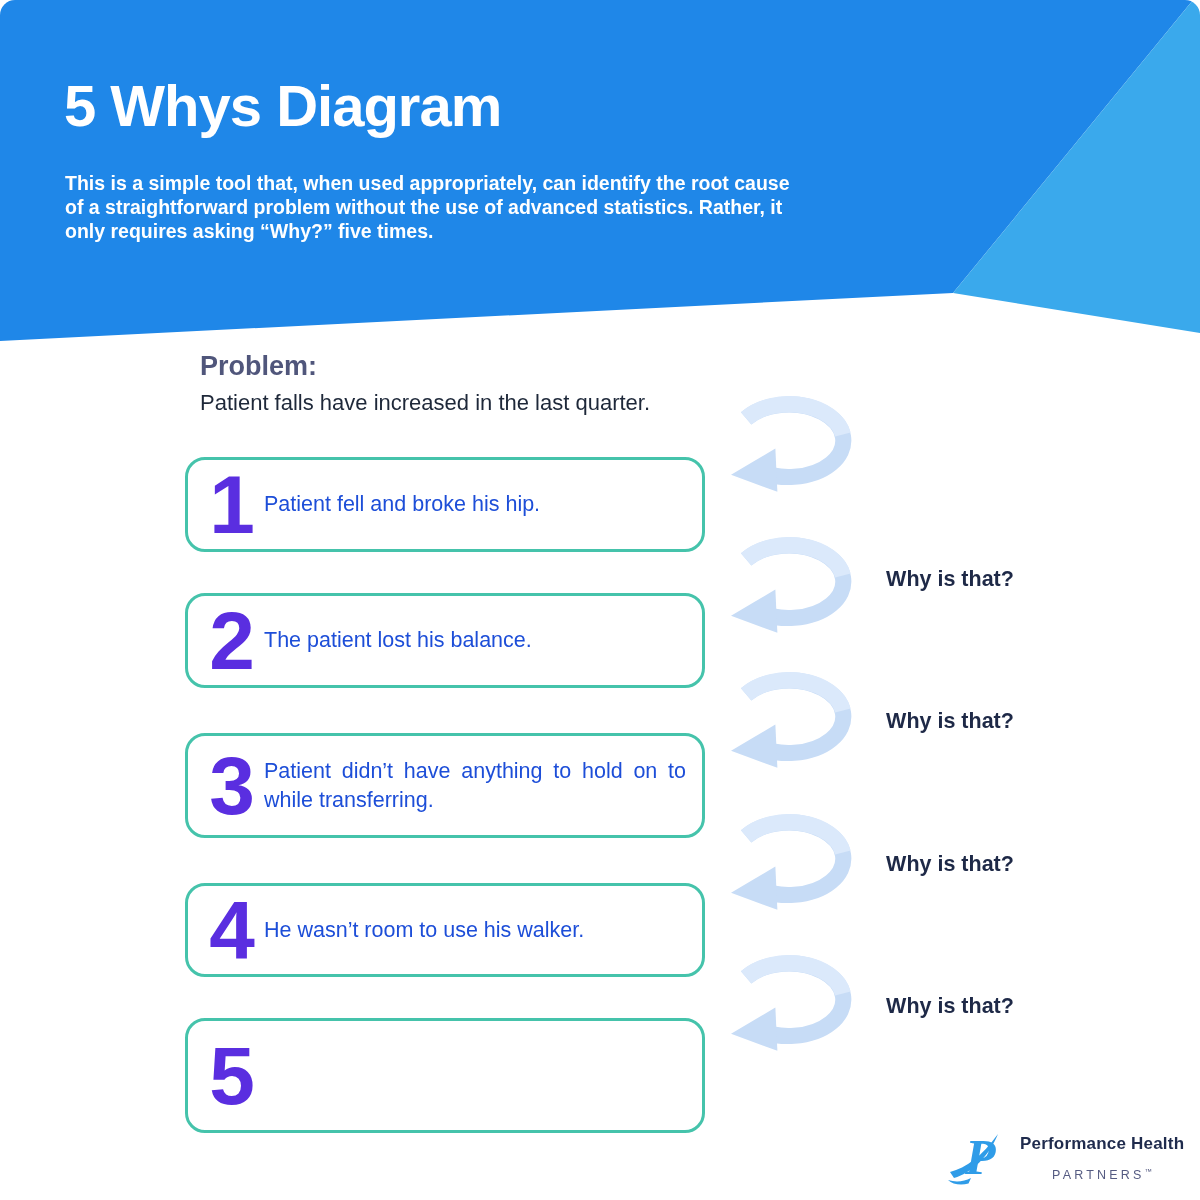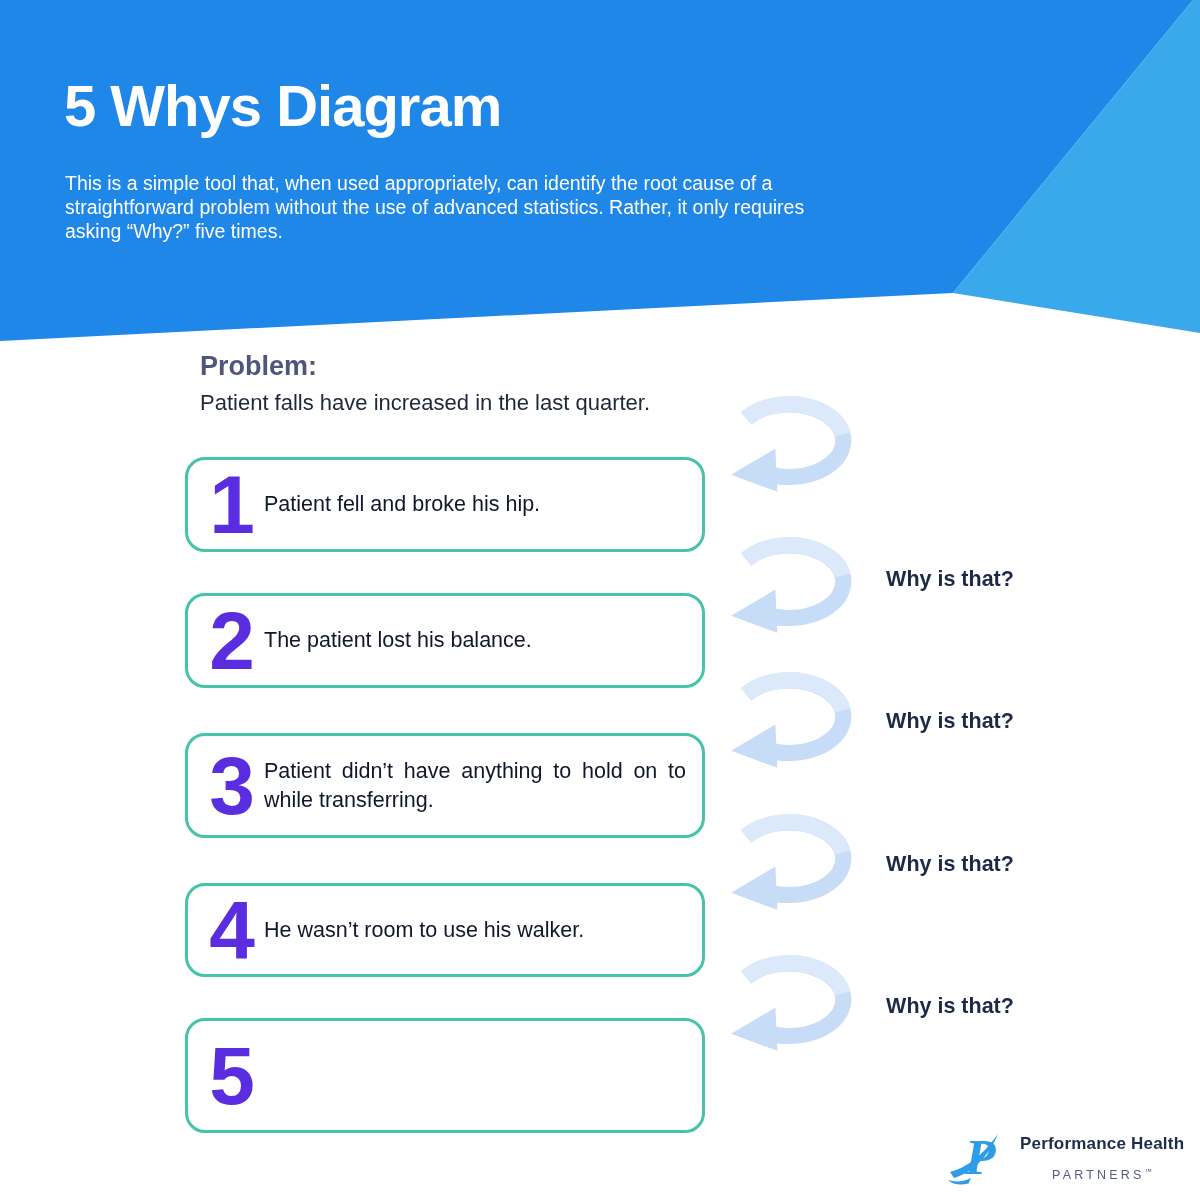--- a/index.html
+++ b/index.html
@@ -1,46 +1,47 @@
 <!DOCTYPE html>
 <html><head>
 <meta charset="utf-8">
 <style>
   html,body{margin:0;padding:0;background:#ffffff;}
   .page{
     position:relative;width:1200px;height:1200px;background:#ffffff;overflow:hidden;
     font-family:"Liberation Sans", sans-serif;
+    border-radius:15px;
   }
   
   .header-svg{position:absolute;top:0;left:0;display:block;}
   .header-title{
     position:absolute;left:64px;top:76px;
     font-size:58px;font-weight:700;color:#ffffff;letter-spacing:-1px;line-height:1.05;
   }
   .header-desc{
     position:absolute;left:65px;top:171px;width:742px;
-    font-size:19.5px;font-weight:400;color:#ffffff;line-height:24px;
+    font-size:19.5px;font-weight:700;color:#ffffff;line-height:24px;
   }
   
   .problem{position:absolute;left:200px;top:351px;width:560px;}
   .problem-label{font-size:27px;font-weight:700;color:#50567b;line-height:30px;}
   .problem-statement{margin-top:8px;font-size:22px;color:#1e2839;line-height:27px;}
   
   .why-box{
     position:absolute;left:185px;width:520px;box-sizing:border-box;
     background:#ffffff;border:3px solid #45c3ab;border-radius:20px;
     display:flex;align-items:center;
   }
   .why-number{
     width:60px;margin-left:14px;flex:0 0 auto;text-align:center;
     font-size:82px;font-weight:700;color:#5a2ee0;line-height:0.92;
   }
   .why-text{
     flex:1 1 auto;padding-right:16px;padding-left:2px;
-    font-size:21.5px;color:#0f172a;line-height:29px;text-align:justify;
+    font-size:21.5px;color:#1d4ed8;line-height:29px;text-align:justify;
   }
   .box-1{top:457px;height:95px;}
   .box-2{top:593px;height:95px;}
   .box-3{top:733px;height:105px;}
   .box-4{top:883px;height:94px;}
   .box-5{top:1018px;height:115px;}
   
   .flow-arrow{position:absolute;left:727px;width:133px;height:107px;}
   .arrow-1{top:392px;}
   .arrow-2{top:533px;}

